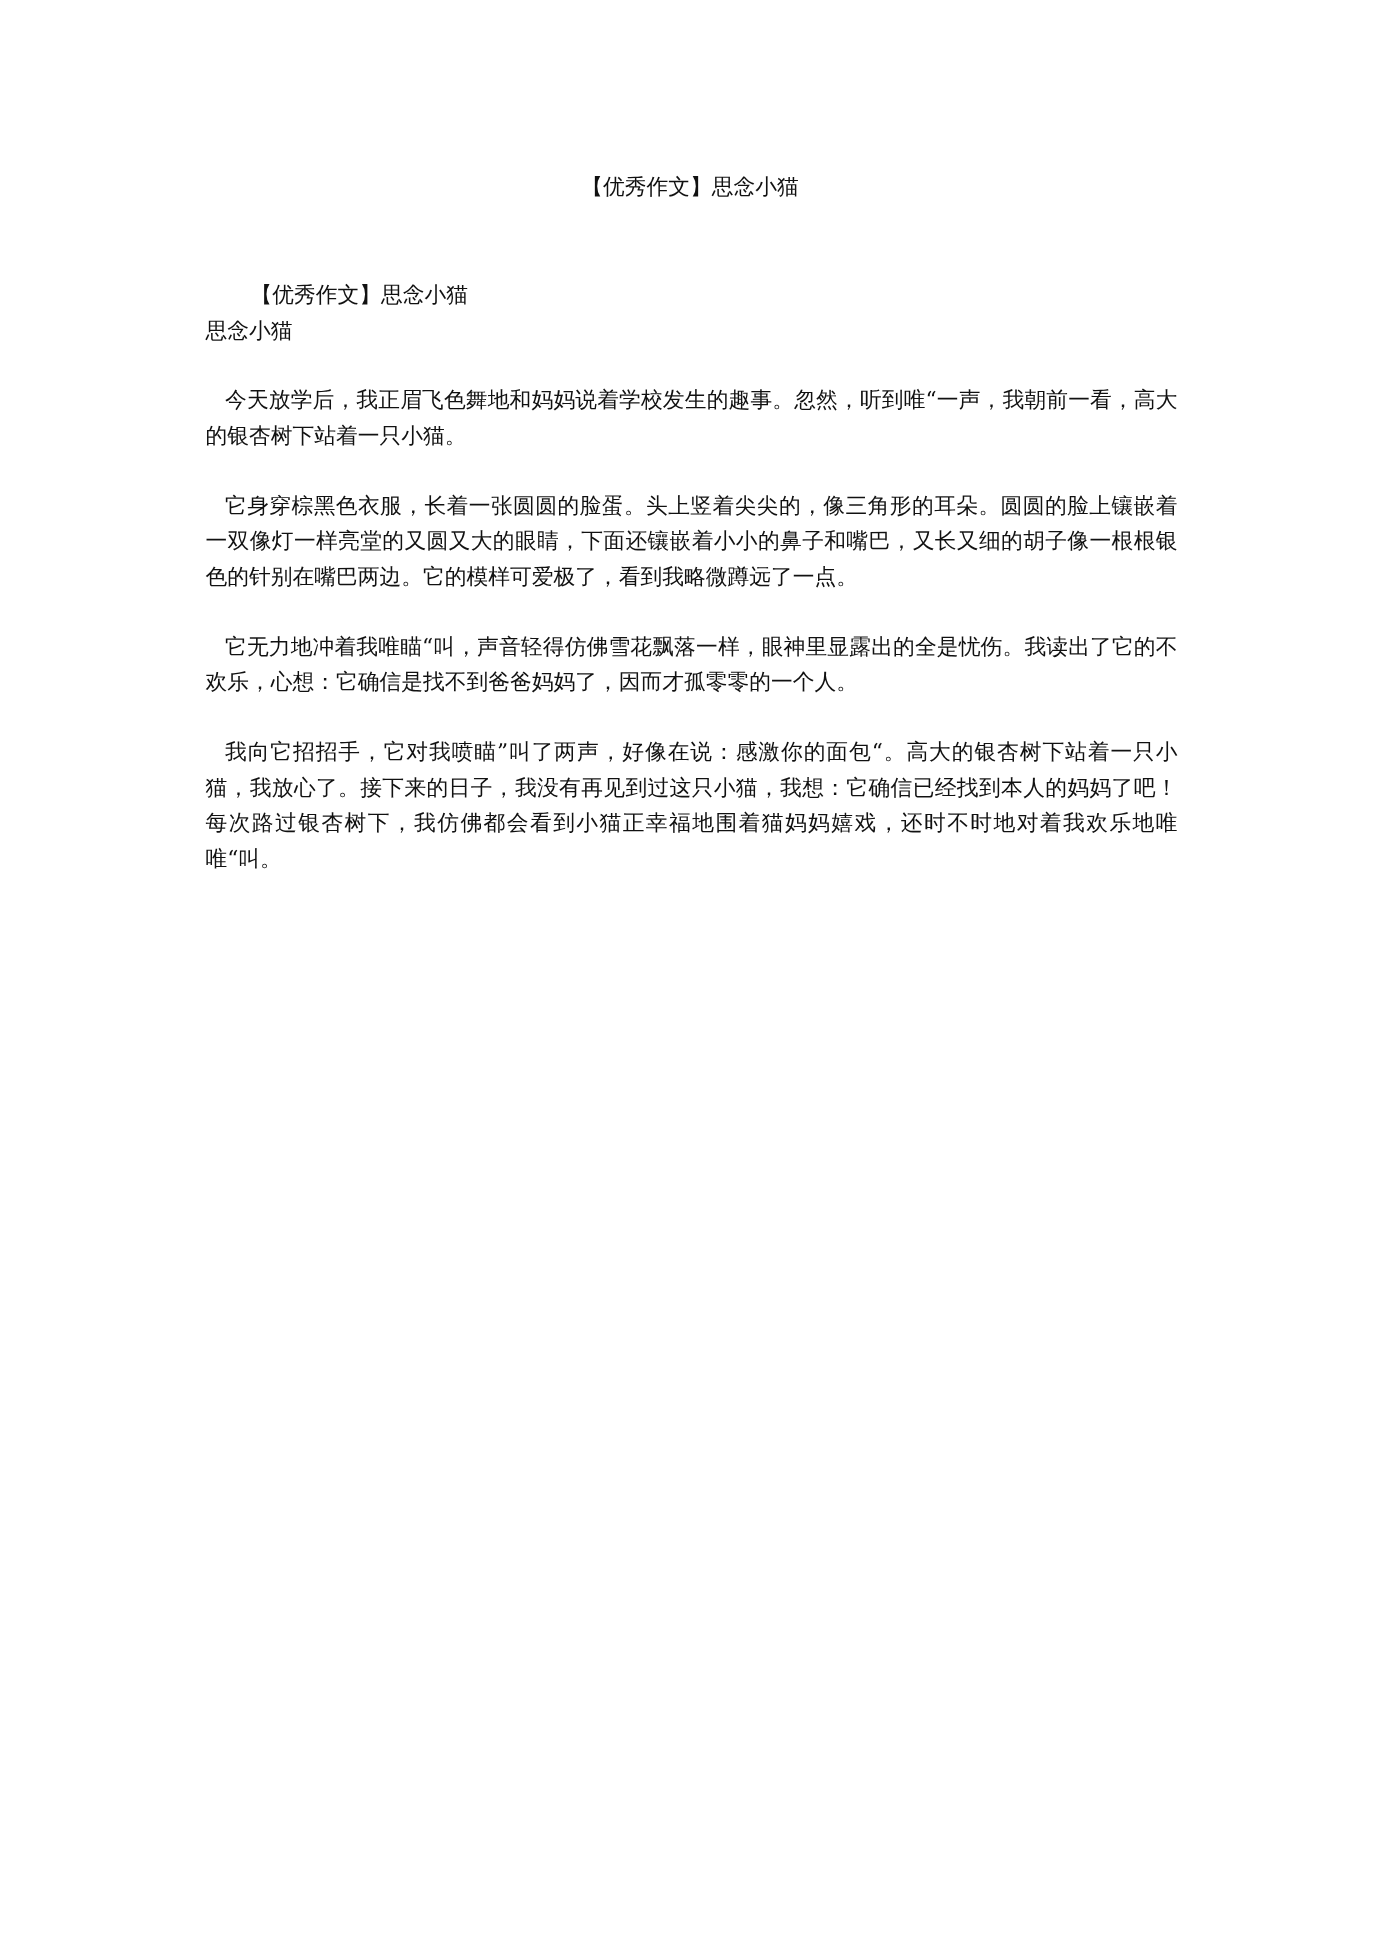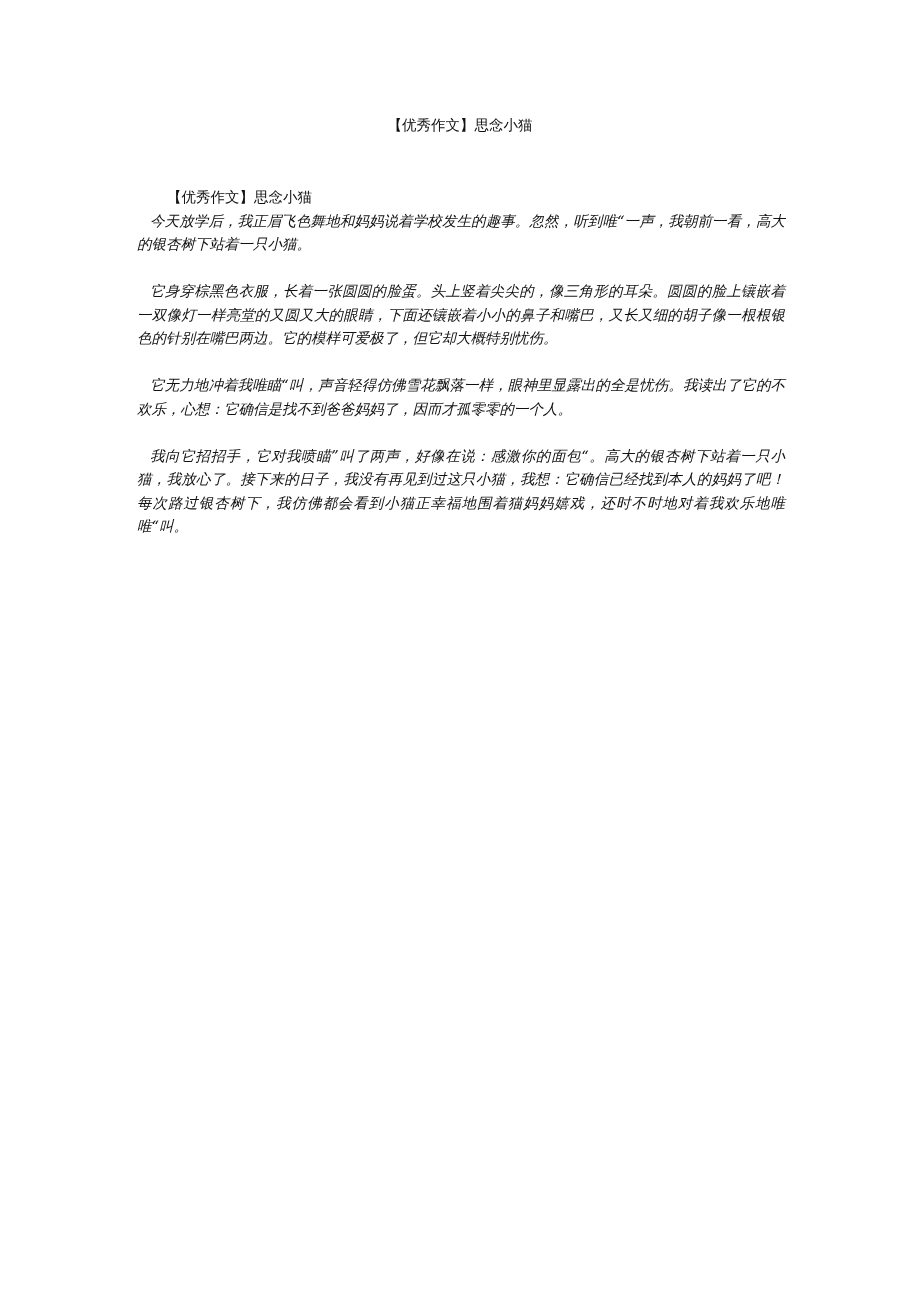--- a/index.html
+++ b/index.html
@@ -12,26 +12,27 @@
       position: absolute; top: 115px; left: 0; width: 920px;
       text-align: center; font-size: 14.5px; line-height: 20px;
     }
     .content {
       position: absolute; left: 137px; top: 186px; width: 648px;
       font-size: 14.5px; line-height: 23.5px;
       text-align: justify;
     }
     .subtitle { padding-left: 30px; margin: 0; }
     .subtitle2 { margin: 0 0 23px 0; }
-    .para { margin: 0 0 23.5px 0; text-indent: 13px; font-style: italic; }
+    .para { margin: 0 0 23.5px 0; text-indent: 13px; }
   </style>
 </head>
 <body>
 
 <div class="page-title">【优秀作文】思念小猫</div>
 
 <div class="content">
   <p class="subtitle">【优秀作文】思念小猫</p>
+  <p class="subtitle2">思念小猫</p>
   <p class="para">今天放学后，我正眉飞色舞地和妈妈说着学校发生的趣事。忽然，听到唯“一声，我朝前一看，高大的银杏树下站着一只小猫。</p>
-  <p class="para">它身穿棕黑色衣服，长着一张圆圆的脸蛋。头上竖着尖尖的，像三角形的耳朵。圆圆的脸上镶嵌着一双像灯一样亮堂的又圆又大的眼睛，下面还镶嵌着小小的鼻子和嘴巴，又长又细的胡子像一根根银色的针别在嘴巴两边。它的模样可爱极了，但它却大概特别忧伤。</p>
+  <p class="para">它身穿棕黑色衣服，长着一张圆圆的脸蛋。头上竖着尖尖的，像三角形的耳朵。圆圆的脸上镶嵌着一双像灯一样亮堂的又圆又大的眼睛，下面还镶嵌着小小的鼻子和嘴巴，又长又细的胡子像一根根银色的针别在嘴巴两边。它的模样可爱极了，看到我略微蹲远了一点。</p>
   <p class="para">它无力地冲着我唯瞄“叫，声音轻得仿佛雪花飘落一样，眼神里显露出的全是忧伤。我读出了它的不欢乐，心想：它确信是找不到爸爸妈妈了，因而才孤零零的一个人。</p>
   <p class="para">我向它招招手，它对我喷瞄”叫了两声，好像在说：感激你的面包“。高大的银杏树下站着一只小猫，我放心了。接下来的日子，我没有再见到过这只小猫，我想：它确信已经找到本人的妈妈了吧！每次路过银杏树下，我仿佛都会看到小猫正幸福地围着猫妈妈嬉戏，还时不时地对着我欢乐地唯唯“叫。</p>
 </div>
 
 </body></html>

